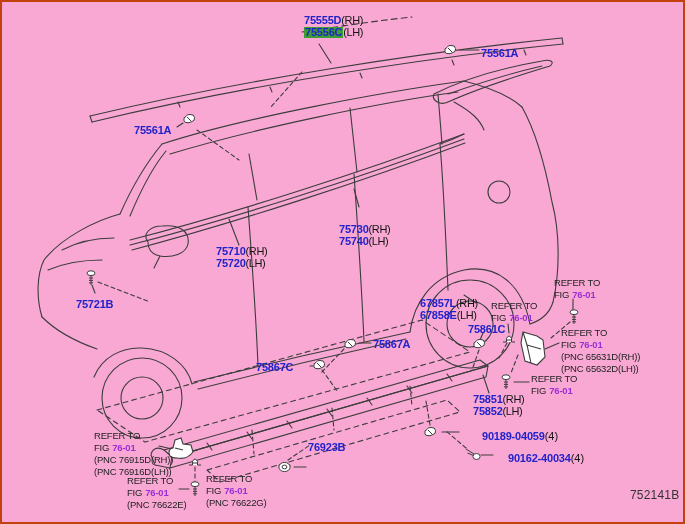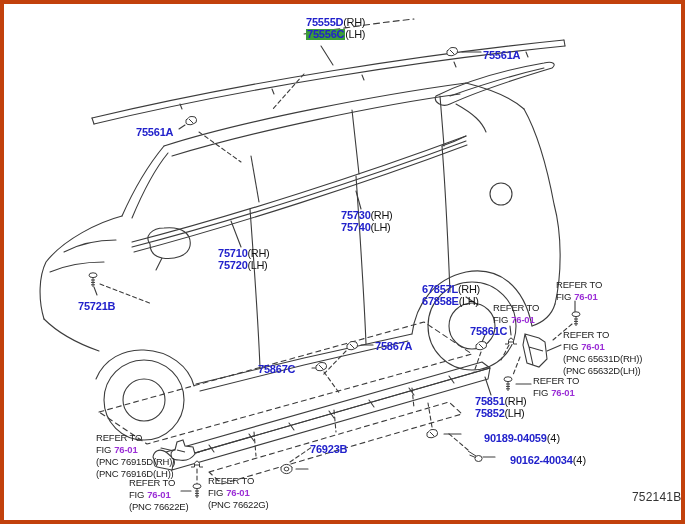--- a/index.html
+++ b/index.html
@@ -1,18 +1,18 @@
 <!DOCTYPE html>
 <html><head>
 <meta charset="utf-8">
 <style>
   html,body{margin:0;padding:0;background:#e8e8e8;}
   .canvas{
-    position:relative;width:685px;height:524px;background:#ffffff;
-    border:4px solid #c2410c;box-sizing:border-box;overflow:hidden;
+    position:relative;width:685px;height:524px;background:#f9a8d4;
+    border:2px solid #c2410c;box-sizing:border-box;overflow:hidden;
     font-family:"Liberation Sans",sans-serif;margin:0 auto;
   }
   svg.art{position:absolute;left:0;top:0;}
   .art path,.art line,.art circle,.art ellipse{vector-effect:non-scaling-stroke;}
   .lbl{position:absolute;white-space:nowrap;line-height:1.05;}
   .lbl .row{display:flex;align-items:baseline;}
   .num{color:#2222cb;font-weight:bold;font-size:11px;letter-spacing:-0.2px;}
   .num.hl{background:#3c9d38;padding:0 1px;}
   .side{color:#141414;font-size:11px;letter-spacing:-0.4px;}
   .qty{color:#141414;font-size:11px;}
@@ -220,21 +220,21 @@
   </div>
 
   <div class="lbl" style="left:479px;top:42px">
     <span class="num">75561A</span>
   </div>
 
   <div class="lbl" style="left:132px;top:119px">
     <span class="num">75561A</span>
   </div>
 
-  <div class="lbl" style="left:337px;top:206px">
+  <div class="lbl" style="left:337px;top:222px">
     <div class="row">
       <span class="num">75730</span>
       <span class="side">(RH)</span>
     </div>
     <div class="row">
       <span class="num">75740</span>
       <span class="side">(LH)</span>
     </div>
   </div>
 
@@ -246,21 +246,21 @@
     <div class="row">
       <span class="num">75720</span>
       <span class="side">(LH)</span>
     </div>
   </div>
 
   <div class="lbl" style="left:74px;top:293px">
     <span class="num">75721B</span>
   </div>
 
-  <div class="lbl" style="left:418px;top:280px">
+  <div class="lbl" style="left:418px;top:296px">
     <div class="row">
       <span class="num">67857L</span>
       <span class="side">(RH)</span>
     </div>
     <div class="row">
       <span class="num">67858E</span>
       <span class="side">(LH)</span>
     </div>
   </div>
 

